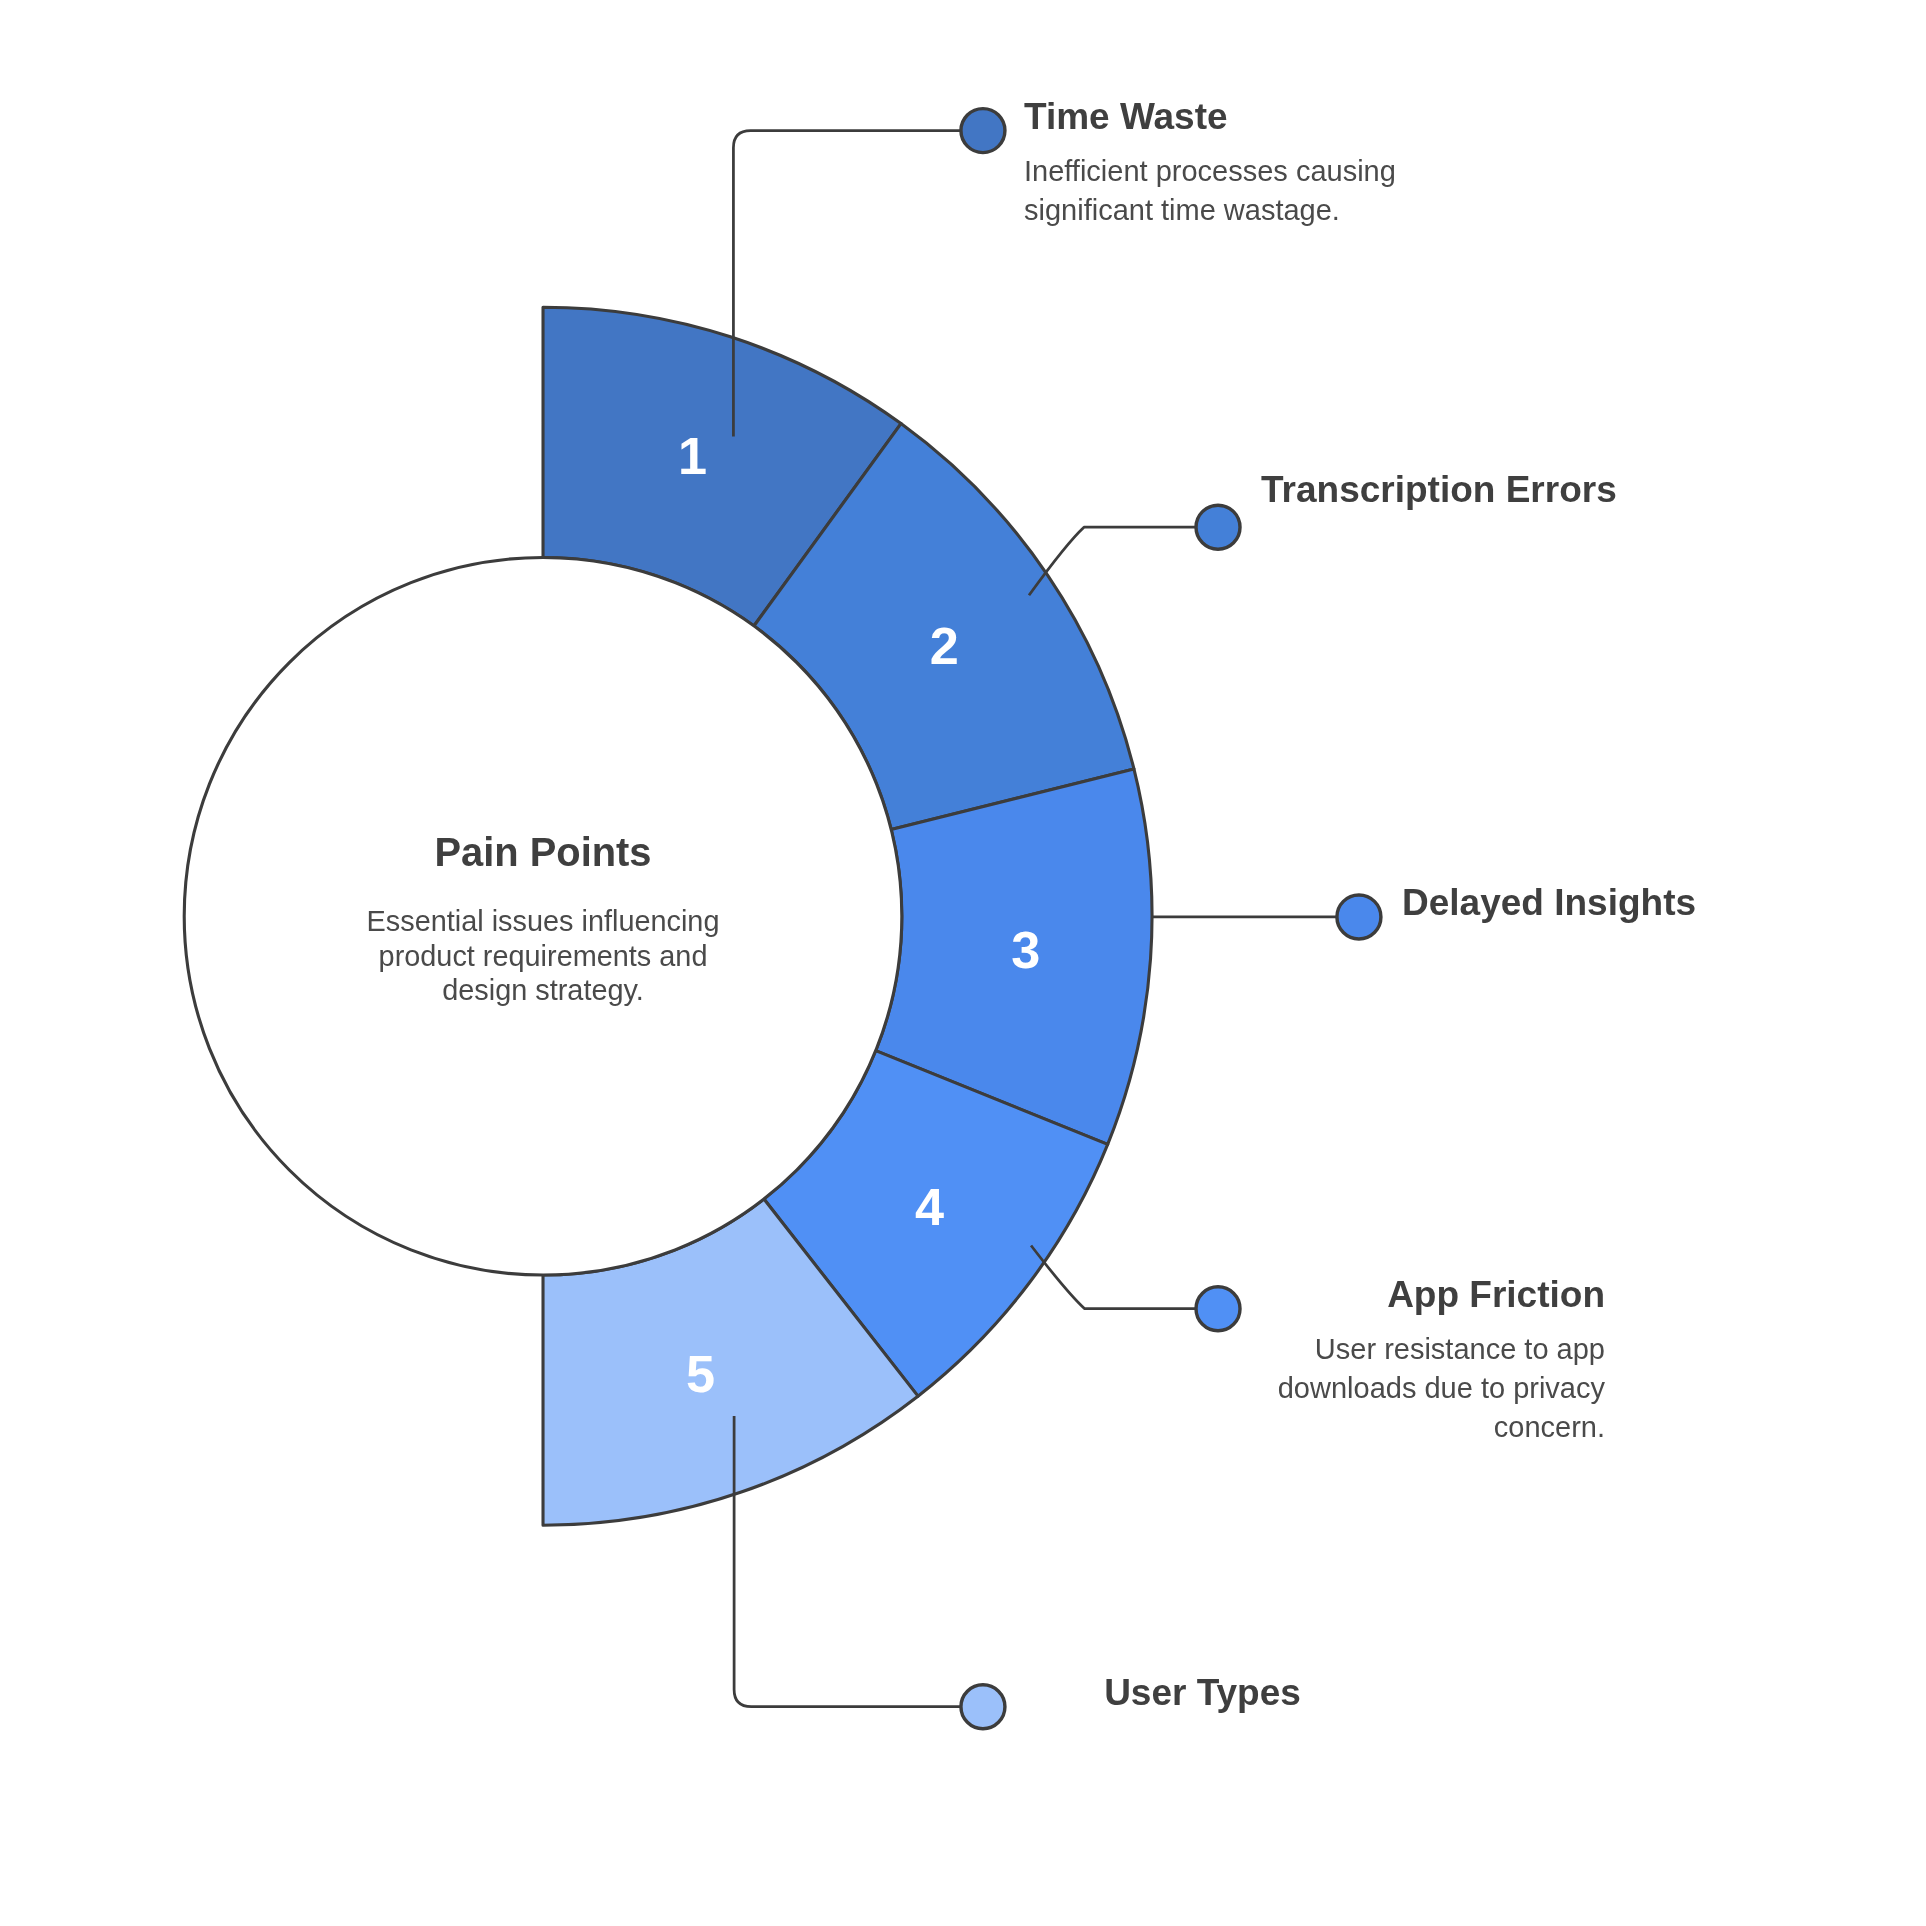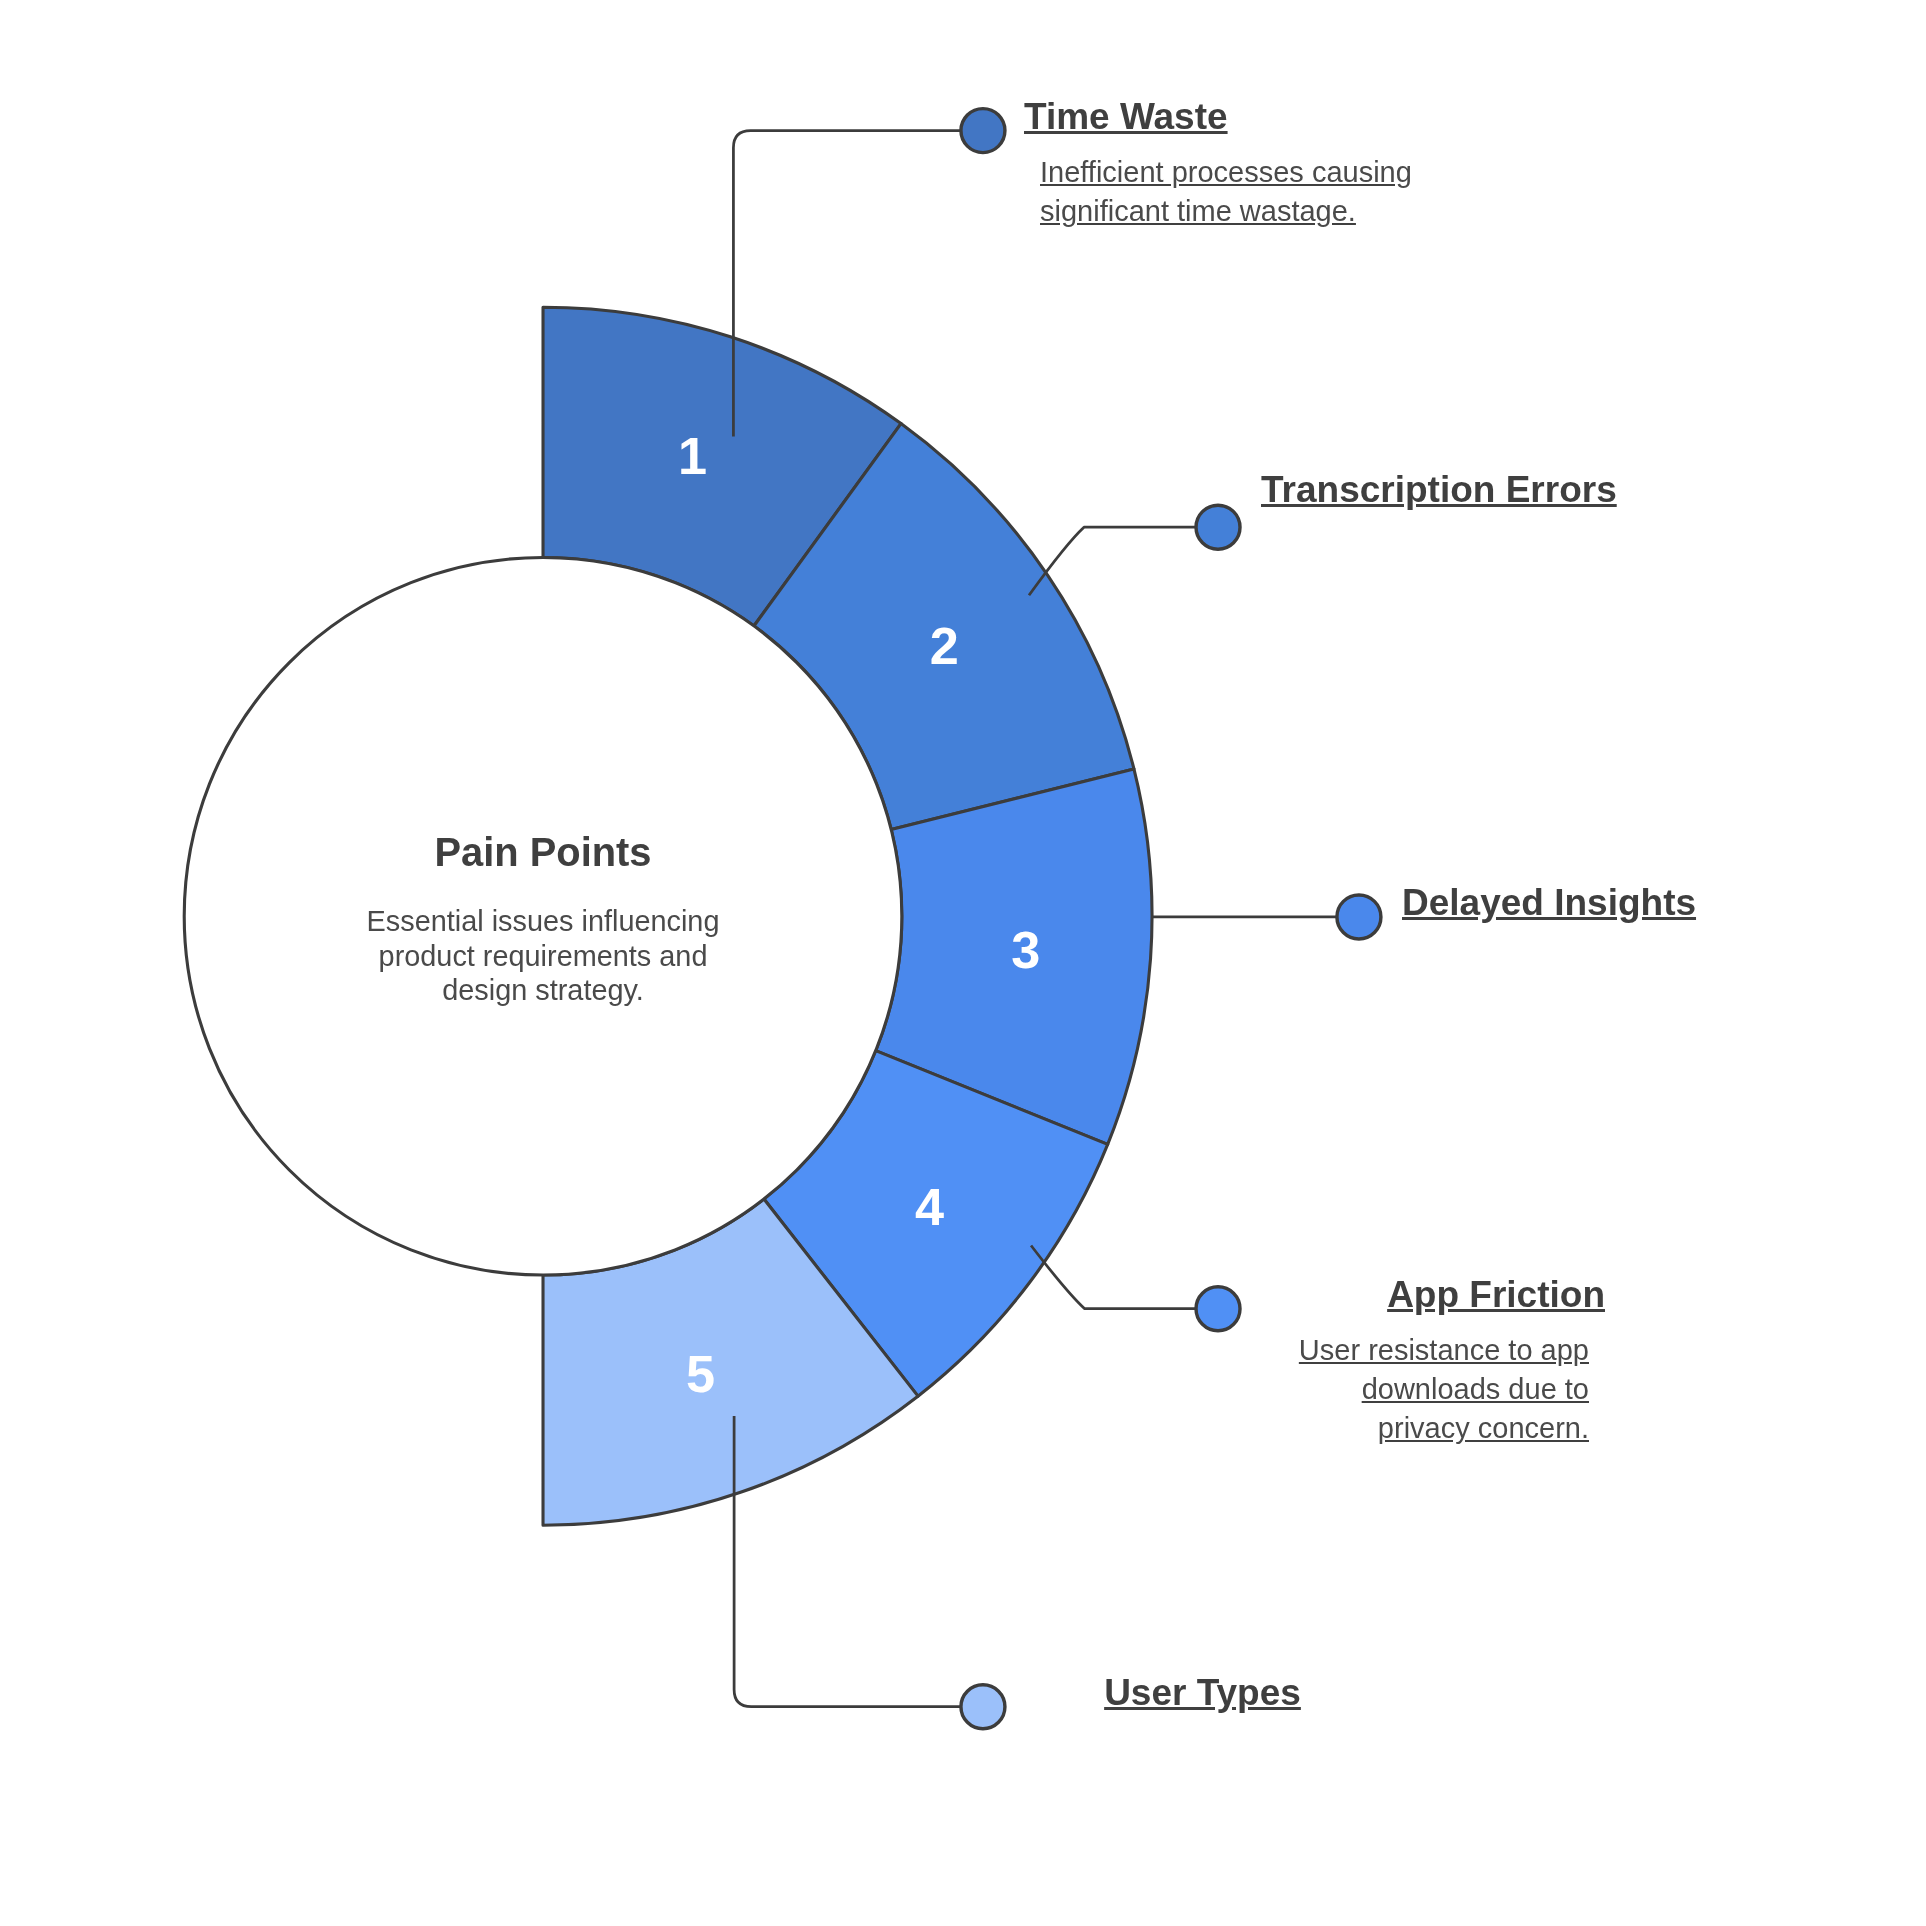--- a/index.html
+++ b/index.html
@@ -69,38 +69,37 @@
   }
   .inner-circle {
     fill: #ffffff;
     stroke: #3c3c3c;
     stroke-width: 4.5;
   }
 
   
   .callout {
     position: absolute;
-    text-decoration: underline;
   }
   .callout-title {
     font-family: "Liberation Sans", sans-serif;
     font-weight: bold;
     font-size: 37px;
     line-height: 1.12;
     color: #3f3f3f;
     white-space: nowrap;
     margin: 0 0 15px 0;
   }
   .callout-desc {
     font-family: "Liberation Sans", sans-serif;
     font-weight: normal;
     font-size: 29px;
     line-height: 1.34;
     color: #4a4a4a;
-    margin: 16px;
+    margin: 0;
   }
 </style>
 </head>
 <body>
 
 <div id="stage">
 
   <svg class="diagram" viewBox="0 0 2802 2802">
 
     <g id="segments-group">

